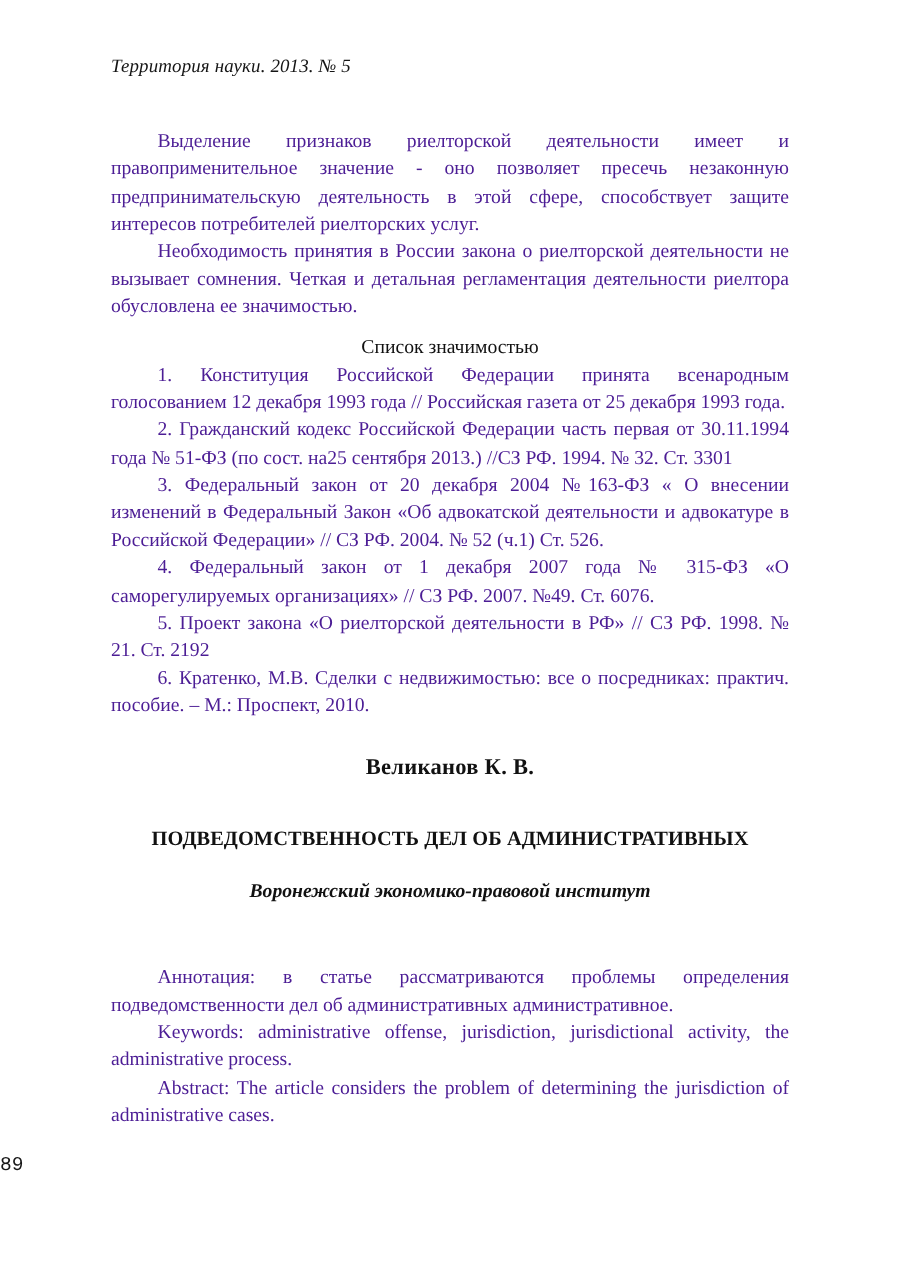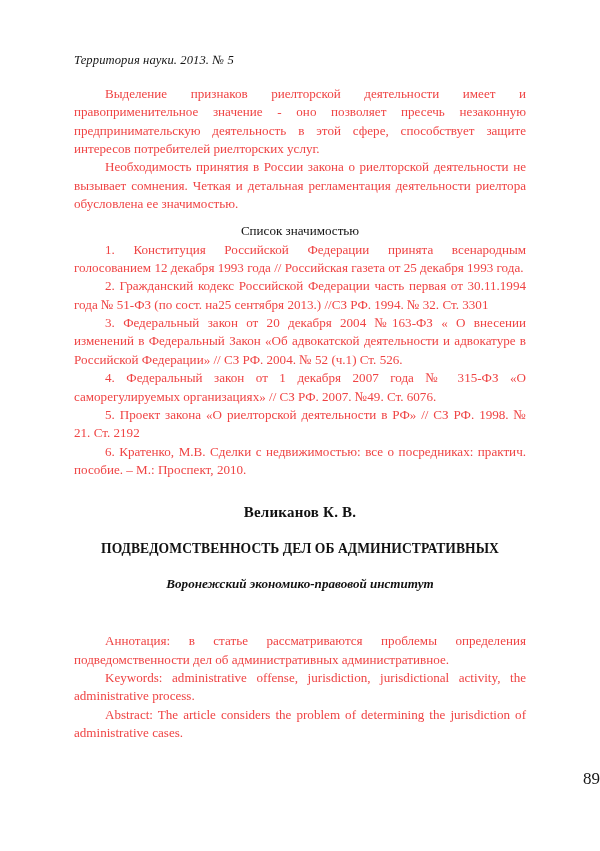--- a/index.html
+++ b/index.html
@@ -22,21 +22,21 @@
     position: relative;
     width: 600px;
     height: 851px;
     box-sizing: border-box;
   }
 
   
   .running-head {
     position: absolute;
     left: 74px;
-    top: 52px;
+    top: 36px;
     width: 452px;
     font-style: italic;
     font-size: 12.6px;
     line-height: 16px;
     letter-spacing: 0.1px;
     color: #151515;
   }
 
   
   .column {
@@ -46,21 +46,21 @@
     width: 452px;
   }
 
   p.body-par {
     margin: 0;
     text-align: justify;
     text-justify: inter-word;
     text-indent: 31px;
     font-size: 13.1px;
     line-height: 18.35px;
-    color: #ef4444;
+    color: #4c1d95;
     hyphens: none;
   }
 
   
   .section-heading {
     margin: 0;
     text-align: center;
     text-indent: 0;
     font-size: 13.1px;
     line-height: 18.35px;
@@ -80,21 +80,21 @@
   .author-name {
     margin: 0;
     text-align: center;
     font-weight: bold;
     font-size: 15px;
     line-height: 18.35px;
     letter-spacing: 0.2px;
   }
 
   .article-title {
-    margin: 0;
+    margin: 10px;
     text-align: center;
     font-weight: bold;
     font-size: 13.6px;
     line-height: 19.5px;
     letter-spacing: 0.05px;
   }
 
   .affiliation {
     margin: 16px;
     text-align: center;
@@ -103,23 +103,24 @@
     font-size: 13.1px;
     line-height: 18.35px;
   }
 
   
   .folio {
     position: absolute;
     left: 0;
     right: 0;
     top: 769px;
-    text-align: right;
-    font-size: 17px;
+    text-align: left;
+    font-size: 13px;
     color: #171717;
+    font-family: Liberation Mono, monospace;
   }
 </style>
 </head>
 <body>
 
 <div class="page">
 
   <div class="running-head">Территория науки. 2013.  № 5</div>
 
   <div class="column">

